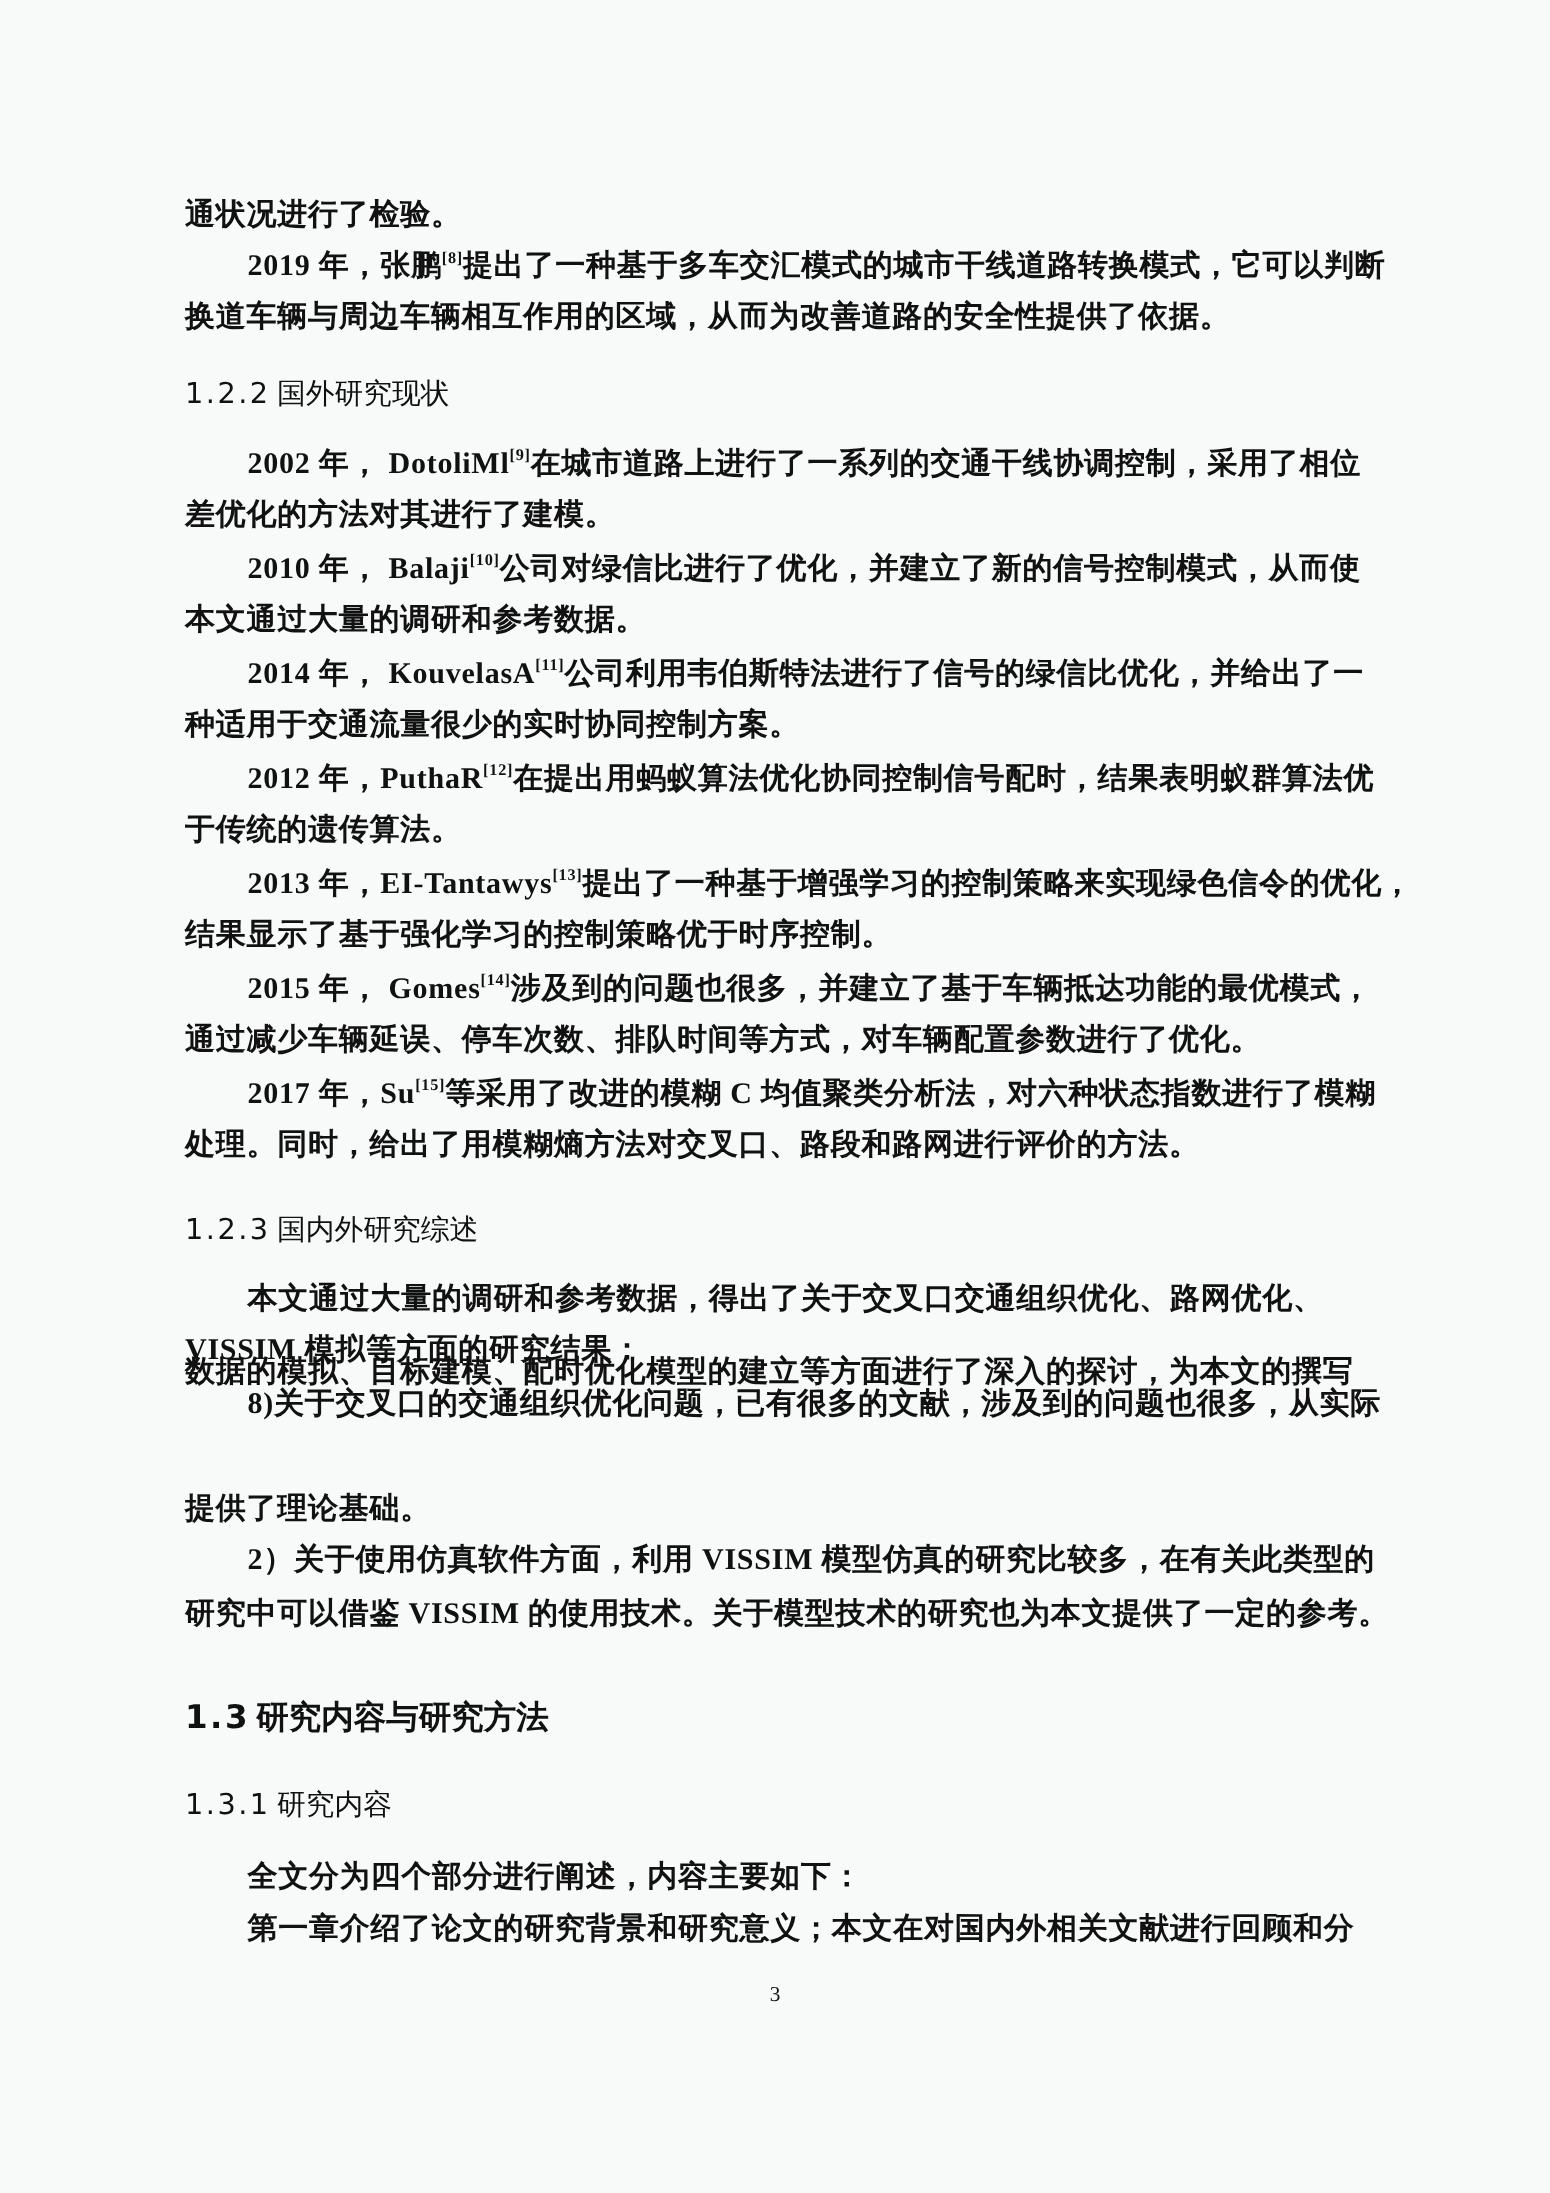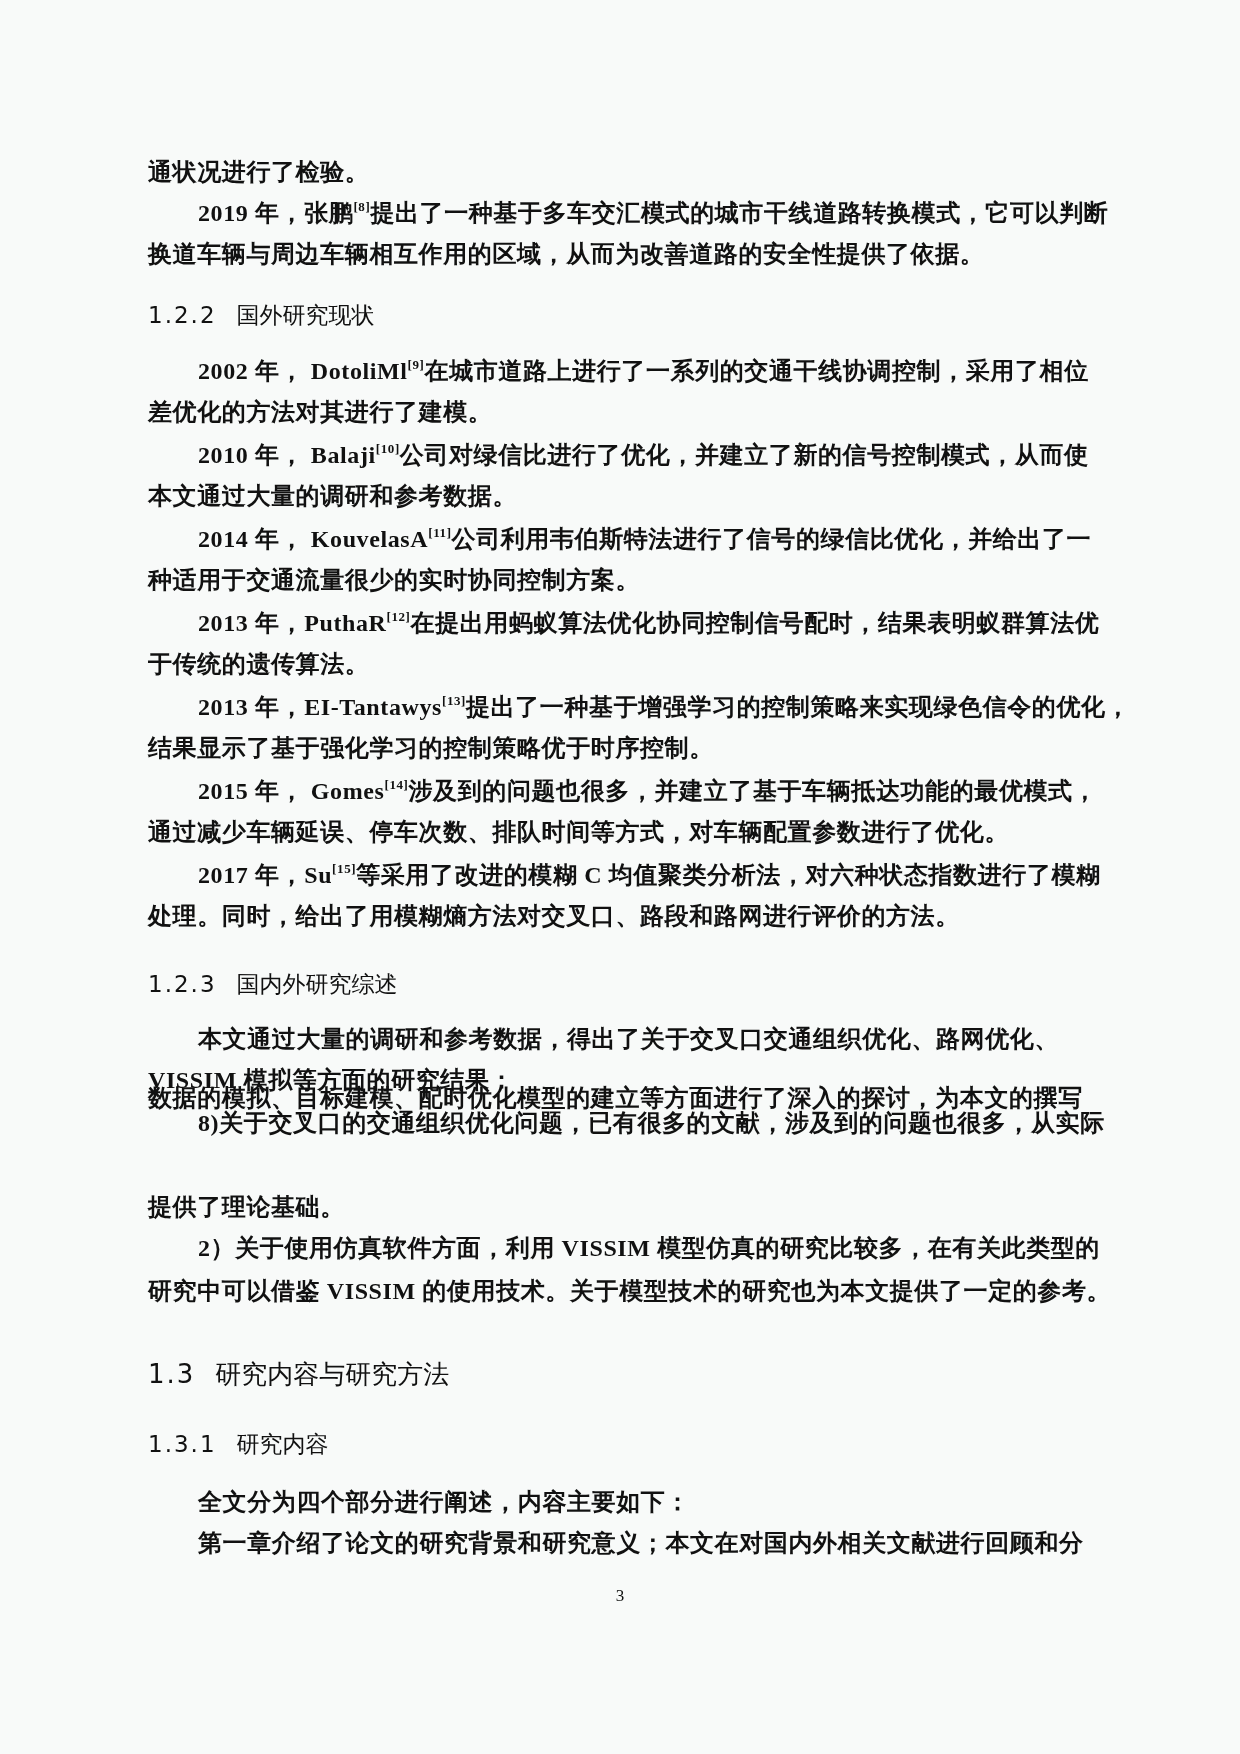--- a/index.html
+++ b/index.html
@@ -18,23 +18,23 @@
   }
   .indent { left: 50px; }
   .h3 {
     position: absolute; left: 0; white-space: nowrap;
     font-family: "DejaVu Sans", "Liberation Sans", sans-serif;
     font-size: 23px; line-height: 30px;
   }
   .h2 {
     position: absolute; left: 0; white-space: nowrap;
     font-family: "DejaVu Sans", "Liberation Sans", sans-serif;
-    font-size: 26px; line-height: 32px;
+    font-size: 26px; line-height: 32px; font-weight: bold;
   }
-  .num { letter-spacing: 2px; margin-right: 20px; }
+  .num { letter-spacing: 2px; margin-right: 5px; }
   sup { font-size: 13px; line-height: 0; vertical-align: 10px; }
   .pagenum {
     position: absolute; left: 0; width: 1240px; top: 1586px;
     text-align: center; font-size: 17px;
   }
 </style>
 </head>
 <body>
 
 <div class="page">
@@ -48,21 +48,21 @@
 
   <div class="line indent" style="top:356px"><span>2002 年，  DotoliMl</span><sup>[9]</sup><span>在城市道路上进行了一系列的交通干线协调控制，采用了相位</span></div>
   <div class="line" style="top:397px">差优化的方法对其进行了建模。</div>
 
   <div class="line indent" style="top:440px"><span>2010 年，  Balaji</span><sup>[10]</sup><span>公司对绿信比进行了优化，并建立了新的信号控制模式，从而使</span></div>
   <div class="line" style="top:481px">本文通过大量的调研和参考数据。</div>
 
   <div class="line indent" style="top:524px"><span>2014 年，  KouvelasA</span><sup>[11]</sup><span>公司利用韦伯斯特法进行了信号的绿信比优化，并给出了一</span></div>
   <div class="line" style="top:565px">种适用于交通流量很少的实时协同控制方案。</div>
 
-  <div class="line indent" style="top:608px"><span>2013 年，PuthaR</span><sup>[12]</sup><span>在提出用蚂蚁算法优化协同控制信号配时，结果表明蚁群算法优</span></div>
+  <div class="line indent" style="top:608px"><span>2012 年，PuthaR</span><sup>[12]</sup><span>在提出用蚂蚁算法优化协同控制信号配时，结果表明蚁群算法优</span></div>
   <div class="line" style="top:649px">于传统的遗传算法。</div>
 
   <div class="line indent" style="top:692px"><span>2013 年，EI-Tantawys</span><sup>[13]</sup><span>提出了一种基于增强学习的控制策略来实现绿色信令的优化，</span></div>
   <div class="line" style="top:733px">结果显示了基于强化学习的控制策略优于时序控制。</div>
 
   <div class="line indent" style="top:776px"><span>2015 年，  Gomes</span><sup>[14]</sup><span>涉及到的问题也很多，并建立了基于车辆抵达功能的最优模式，</span></div>
   <div class="line" style="top:817px">通过减少车辆延误、停车次数、排队时间等方式，对车辆配置参数进行了优化。</div>
 
   <div class="line indent" style="top:860px"><span>2017 年，Su</span><sup>[15]</sup><span>等采用了改进的模糊  C 均值聚类分析法，对六种状态指数进行了模糊</span></div>
   <div class="line" style="top:901px">处理。同时，给出了用模糊熵方法对交叉口、路段和路网进行评价的方法。</div>

